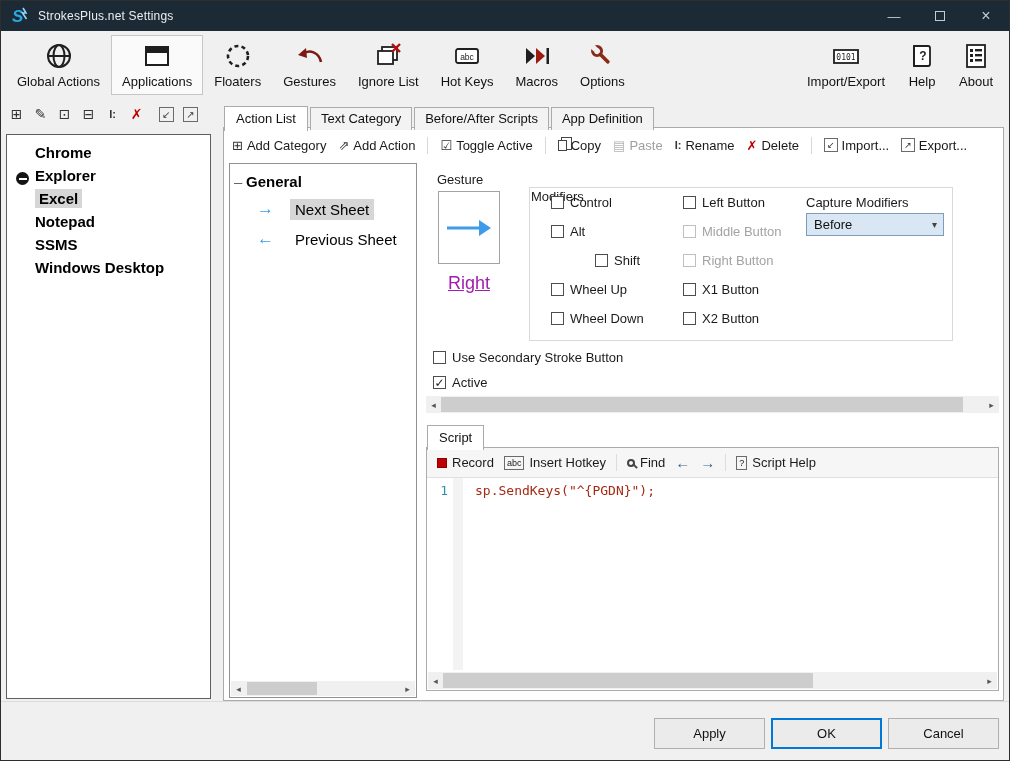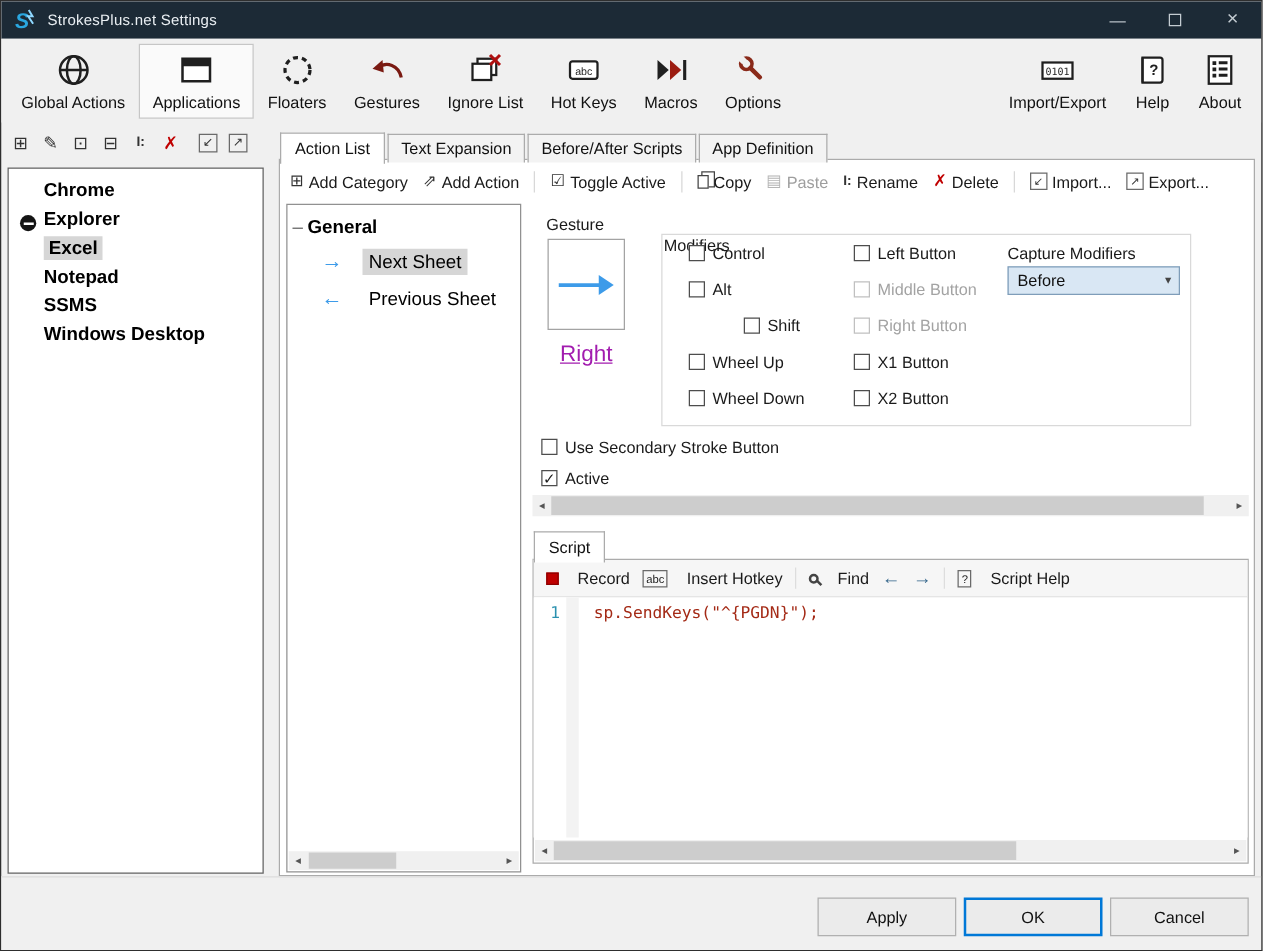--- a/index.html
+++ b/index.html
@@ -105,21 +105,21 @@
               font-size:13px; color:#111; padding-left:7px; z-index:9; }
   .dd-arrow { margin-left:auto; padding-right:6px; font-size:10px; color:#444; }
 
   
   .script-tabs { position:absolute; left:426px; top:424px; display:flex; align-items:flex-end; z-index:9; }
   .script-panel { position:absolute; left:425px; top:446px; width:573px; height:244px;
                   border:1px solid #ababab; background:#fff; z-index:8; }
   .script-toolbar { position:absolute; left:0; top:0; right:0; height:30px; background:#f6f6f6;
                     border-bottom:1px solid #e0e0e0; display:flex; align-items:center; gap:10px;
                     padding-left:10px; font-size:13px; color:#1a1a1a; }
-  .st-item { display:flex; align-items:center; gap:15px; }
+  .st-item { display:flex; align-items:center; gap:5px; }
   .rec-sq { width:10px; height:10px; background:#c00000; border:1px solid #8c0000; }
   .st-boxed { border:1px solid #6a6a6a; font-size:9px; line-height:12px; padding:0 2px; }
   .ic-find { width:8px; height:8px; border:2px solid #444; border-radius:50%; position:relative; display:inline-block; }
   .ic-find::after { content:""; position:absolute; width:6px; height:2px; background:#444;
                     transform:rotate(45deg); right:-5px; bottom:-2px; }
   .nav-arrow { font-size:15px; color:#33658a; }
   .st-sep { width:1px; height:17px; background:#ddd; }
   .code-area { position:absolute; left:0; top:30px; right:0; height:192px; background:#fff; }
   .gutter { position:absolute; left:0; top:0; bottom:0; width:26px; background:#fff;
             text-align:right; padding:5px 5px 0 0; font-family:"DejaVu Sans Mono", monospace;
@@ -271,21 +271,21 @@
     <div class="app-row"><span>Chrome</span></div>
     <div class="app-row"><span class="no-icon"></span><span>Explorer</span></div>
     <div class="app-row"><span class="sel-bg">Excel</span></div>
     <div class="app-row"><span>Notepad</span></div>
     <div class="app-row"><span>SSMS</span></div>
     <div class="app-row"><span>Windows Desktop</span></div>
   </div>
 
   <div class="tabs">
     <div class="tab active">Action List</div>
-    <div class="tab">Text Expansion</div>
+    <div class="tab">Text Category</div>
     <div class="tab">Before/After Scripts</div>
     <div class="tab">App Definition</div>
   </div>
 
   <div class="main-panel"></div>
 
   <div class="action-bar">
     <div class="ab-item">
         <span class="ab-glyph">⊞</span>
         <span>Add Category</span>

